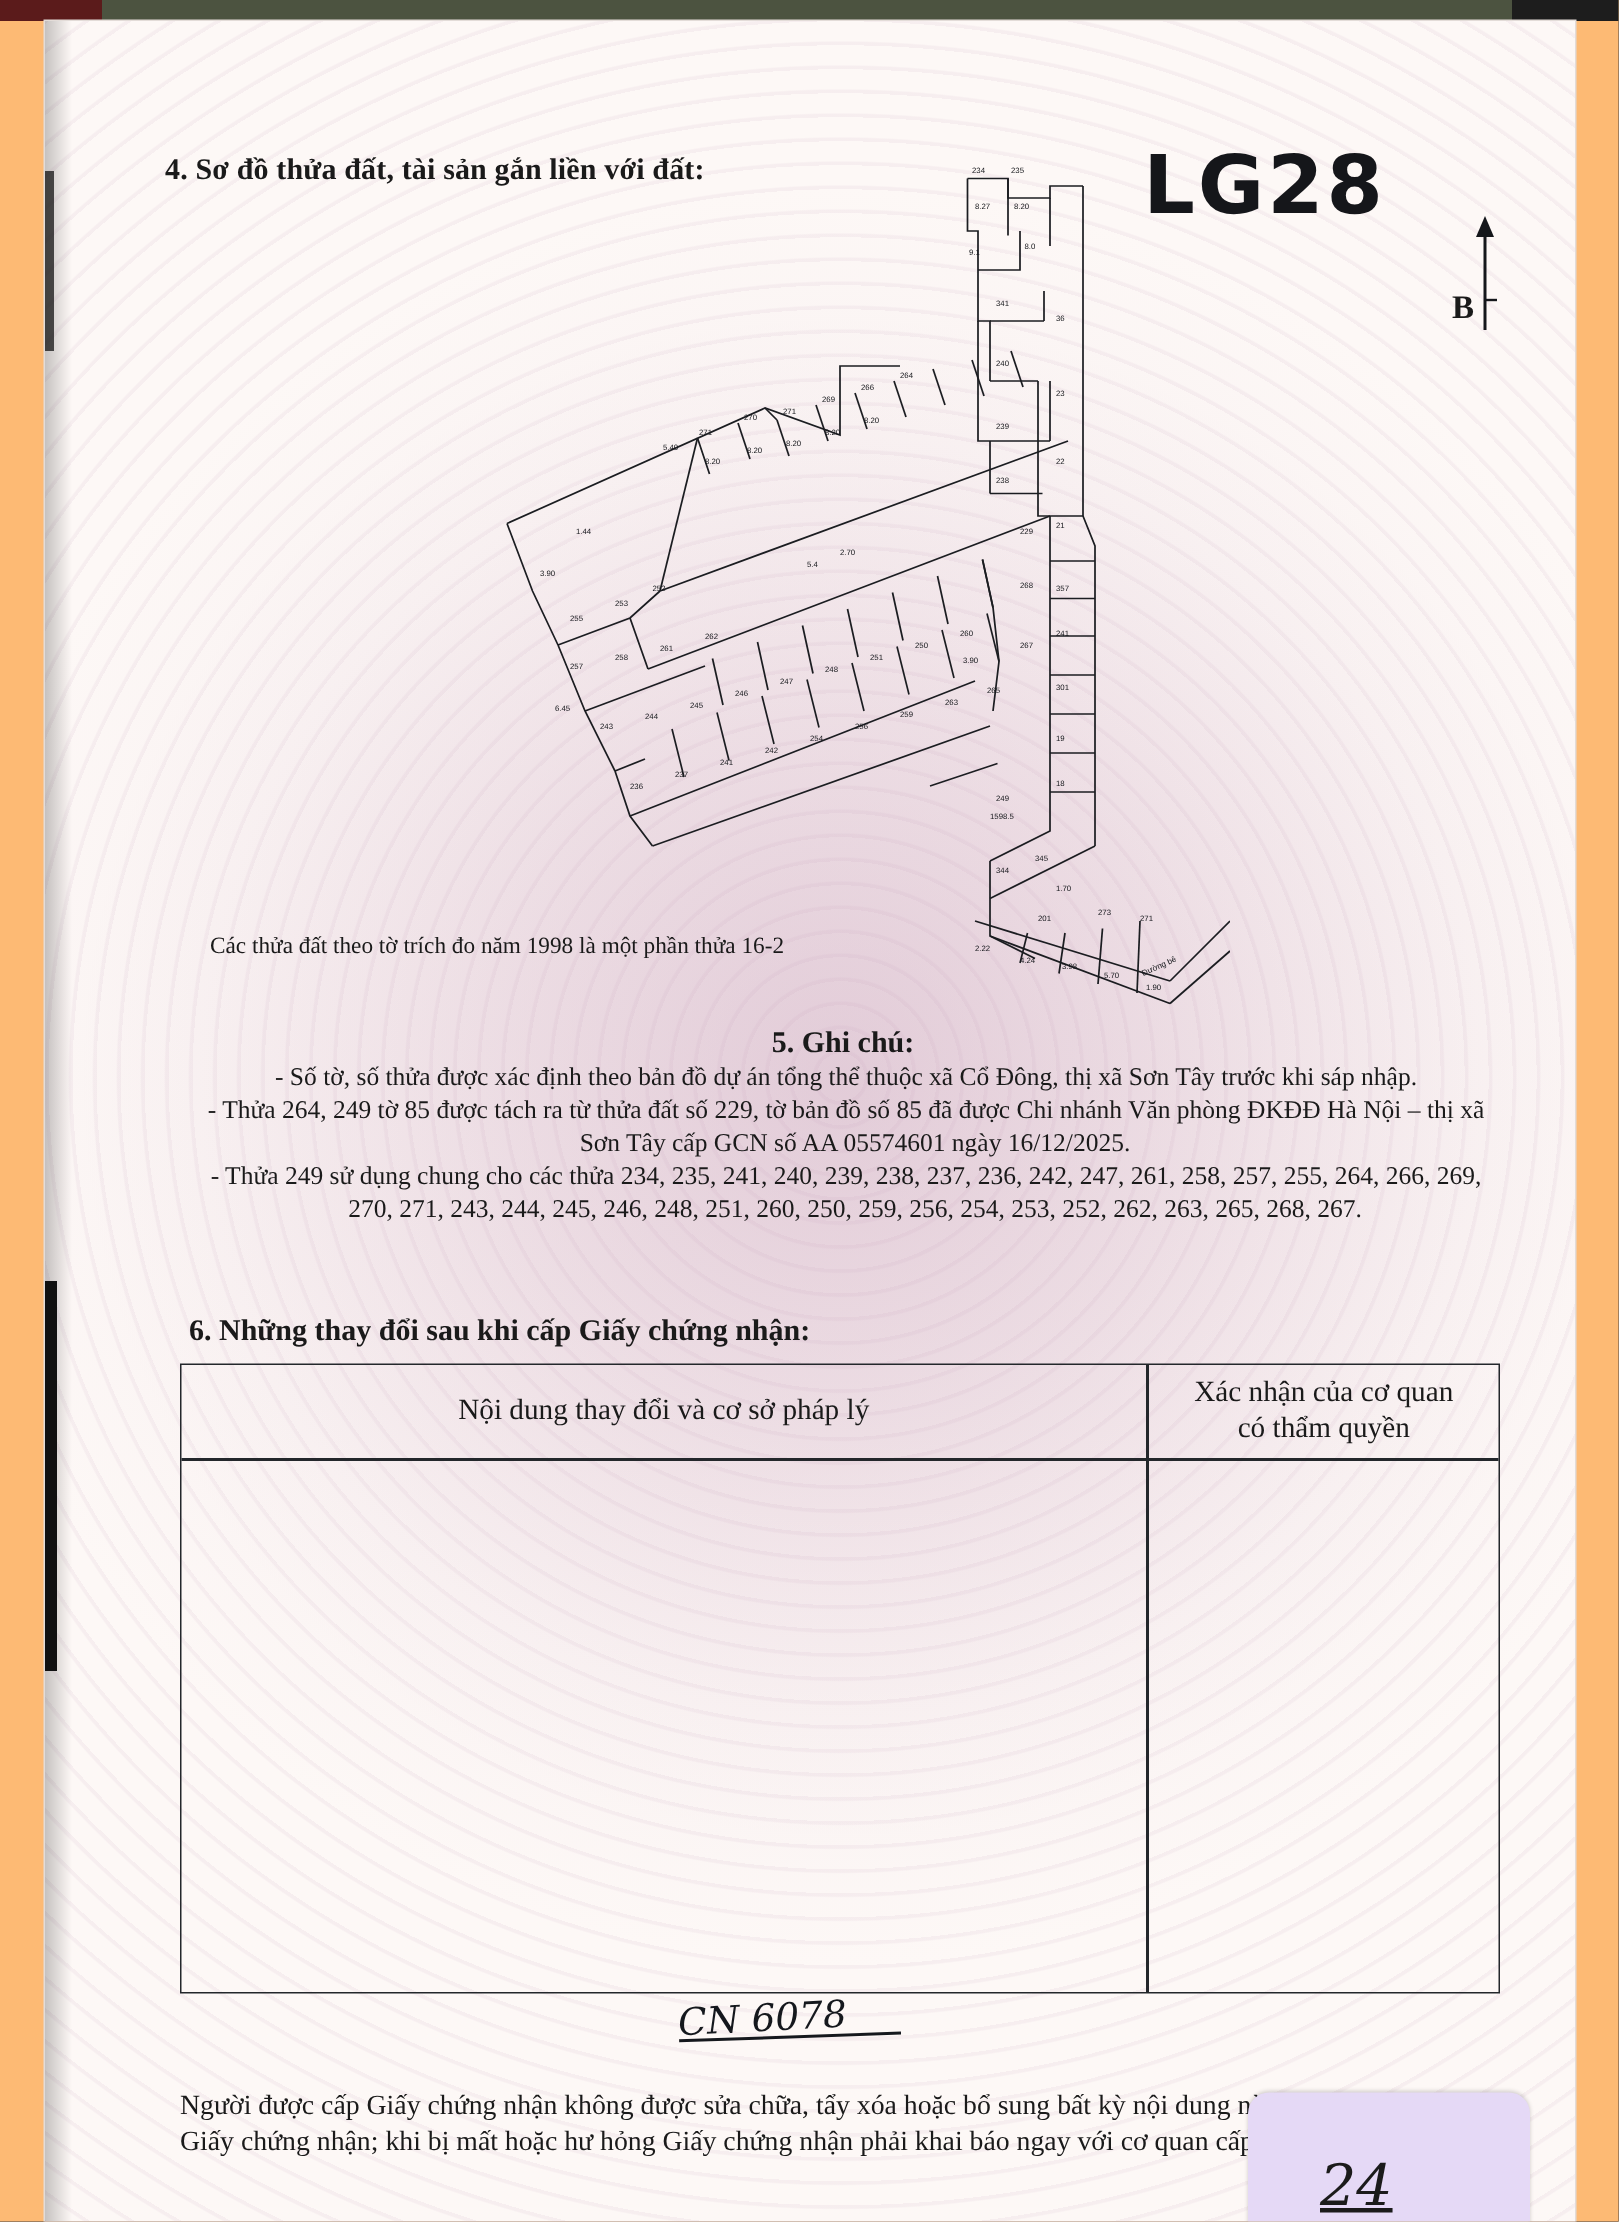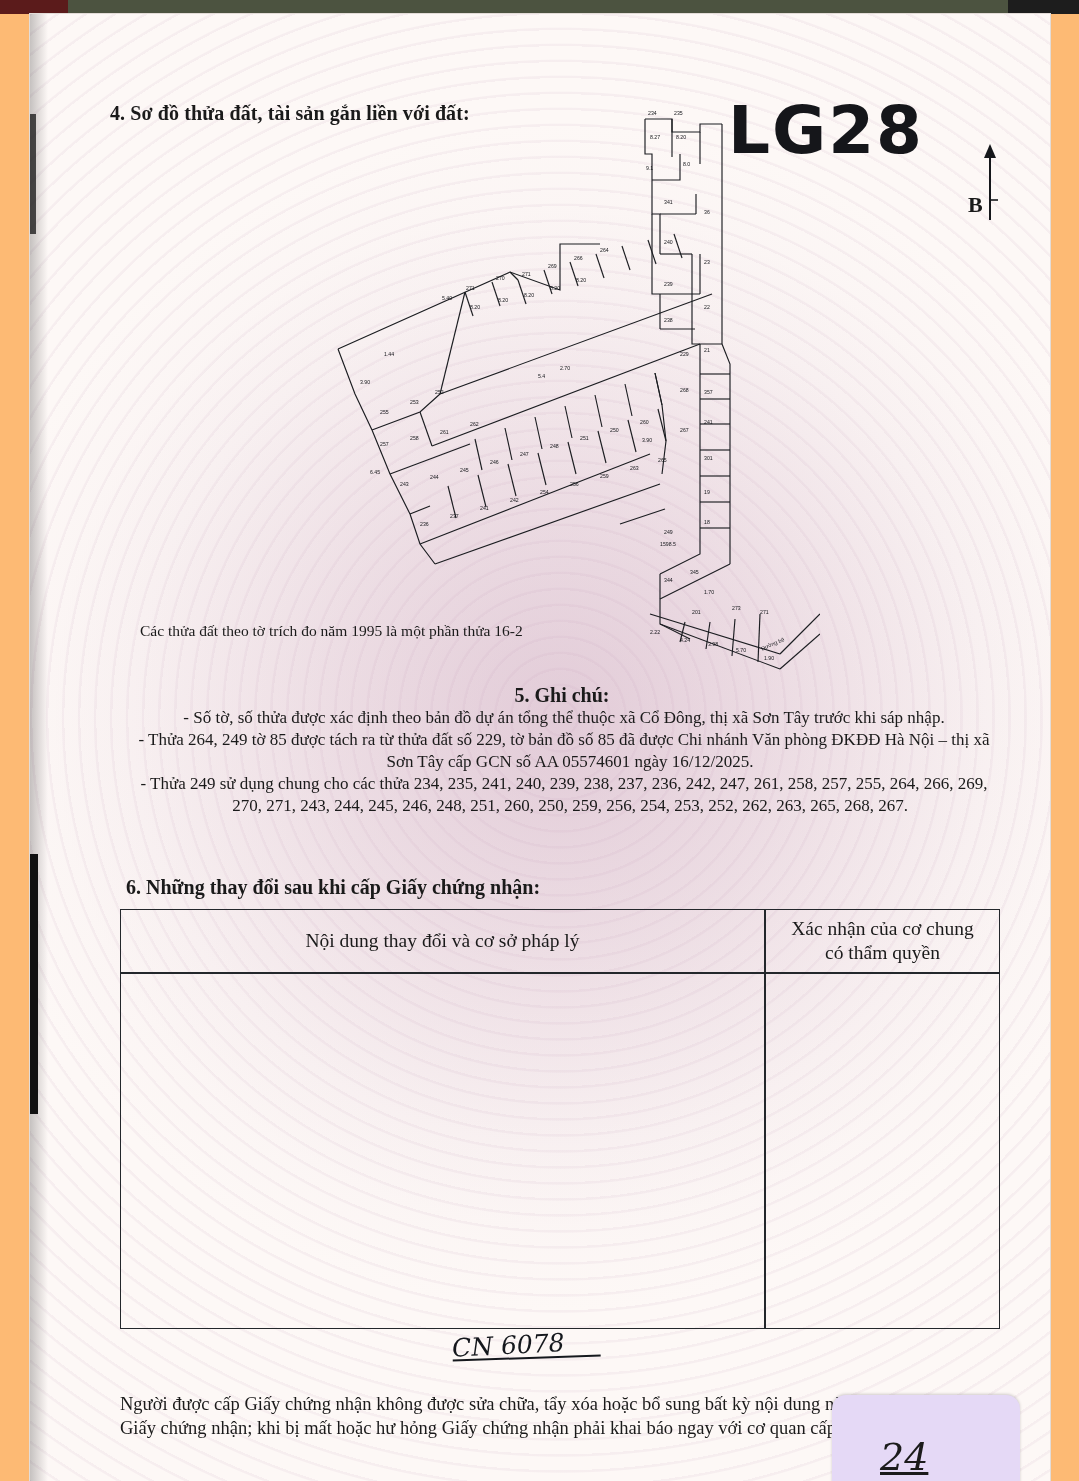--- a/index.html
+++ b/index.html
@@ -78,21 +78,21 @@
     top: 88px;
     font-size: 20px;
     font-weight: bold;
     letter-spacing: 0.1px;
   }
   .lg-stamp {
     position: absolute;
     right: 126px;
     top: 78px;
     font-family: "DejaVu Sans", sans-serif;
-    font-size: 66px;
+    font-size: 54px;
     font-weight: bold;
     letter-spacing: 2px;
     color: #15161a;
   }
   .north-arrow {
     position: absolute;
     right: 48px;
     top: 130px;
     width: 34px;
     height: 80px;
@@ -451,21 +451,21 @@
           <text x="278" y="284">5.4</text>
           <text x="110" y="380">6.45</text>
           <text x="382" y="348">3.90</text>
         </g>
         <g font-size="5.4" transform="rotate(-24 520 540)">
           <text x="497" y="548">Đường bê</text>
         </g>
       </svg>
     </div>
 
-    <div class="map-caption">Các thửa đất theo tờ trích đo năm 1995 là một phần thửa 16-2</div>
+    <div class="map-caption">Các thửa đất theo tờ trích đo năm 1998 là một phần thửa 16-2</div>
 
     <div class="sec5">
       <div class="heading">
         <span>5.</span>
         <span>Ghi chú:</span>
       </div>
       <div class="note">- Số tờ, số thửa được xác định theo bản đồ dự án tổng thể thuộc xã Cổ Đông, thị xã Sơn Tây trước khi sáp nhập.</div>
       <div class="note">- Thửa 264, 249 tờ 85 được tách ra từ thửa đất số 229, tờ bản đồ số 85 đã được Chi nhánh Văn phòng ĐKĐĐ Hà Nội – thị xã Sơn Tây cấp GCN số AA 05574601 ngày 16/12/2025.</div>
       <div class="note">- Thửa 249 sử dụng chung cho các thửa 234, 235, 241, 240, 239, 238, 237, 236, 242, 247, 261, 258, 257, 255, 264, 266, 269, 270, 271, 243, 244, 245, 246, 248, 251, 260, 250, 259, 256, 254, 253, 252, 262, 263, 265, 268, 267.</div>
     </div>
@@ -473,21 +473,21 @@
     <div class="sec6-title">
       <span>6.</span>
       <span>Những thay đổi sau khi cấp Giấy chứng nhận:</span>
     </div>
 
     <div class="table">
       <div class="vline"></div>
       <div class="hline"></div>
       <div class="th-left">Nội dung thay đổi và cơ sở pháp lý</div>
       <div class="th-right">
-        <span>Xác nhận của cơ chung</span>
+        <span>Xác nhận của cơ quan</span>
         <span>có thẩm quyền</span>
       </div>
       <div class="cell-left" style="left:10px; top:72px; width:620px; height:340px;"></div>
       <div class="cell-right" style="left:655px; top:72px; width:215px; height:340px;"></div>
     </div>
 
     <div class="handwrite">
       <span>CN 6078</span>
       <span class="underline"></span>
     </div>

